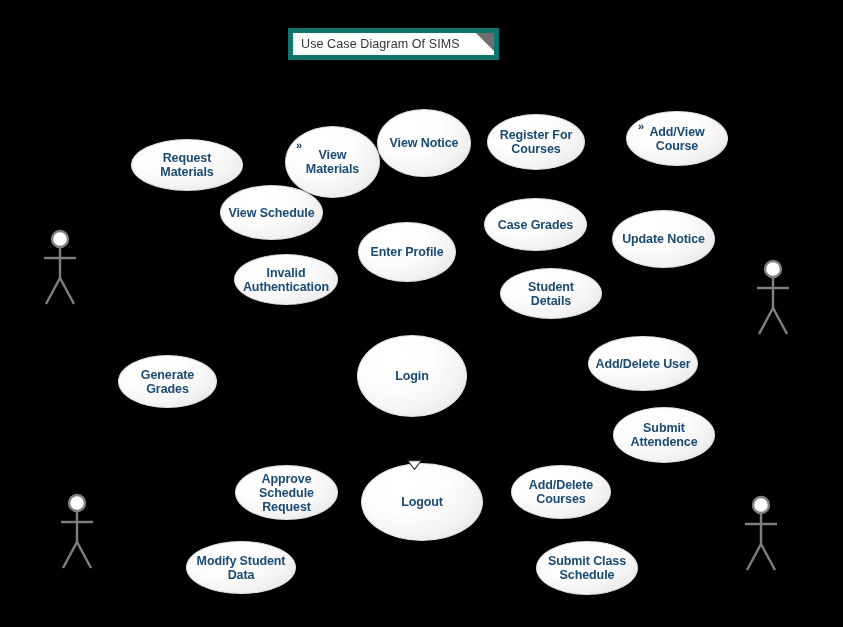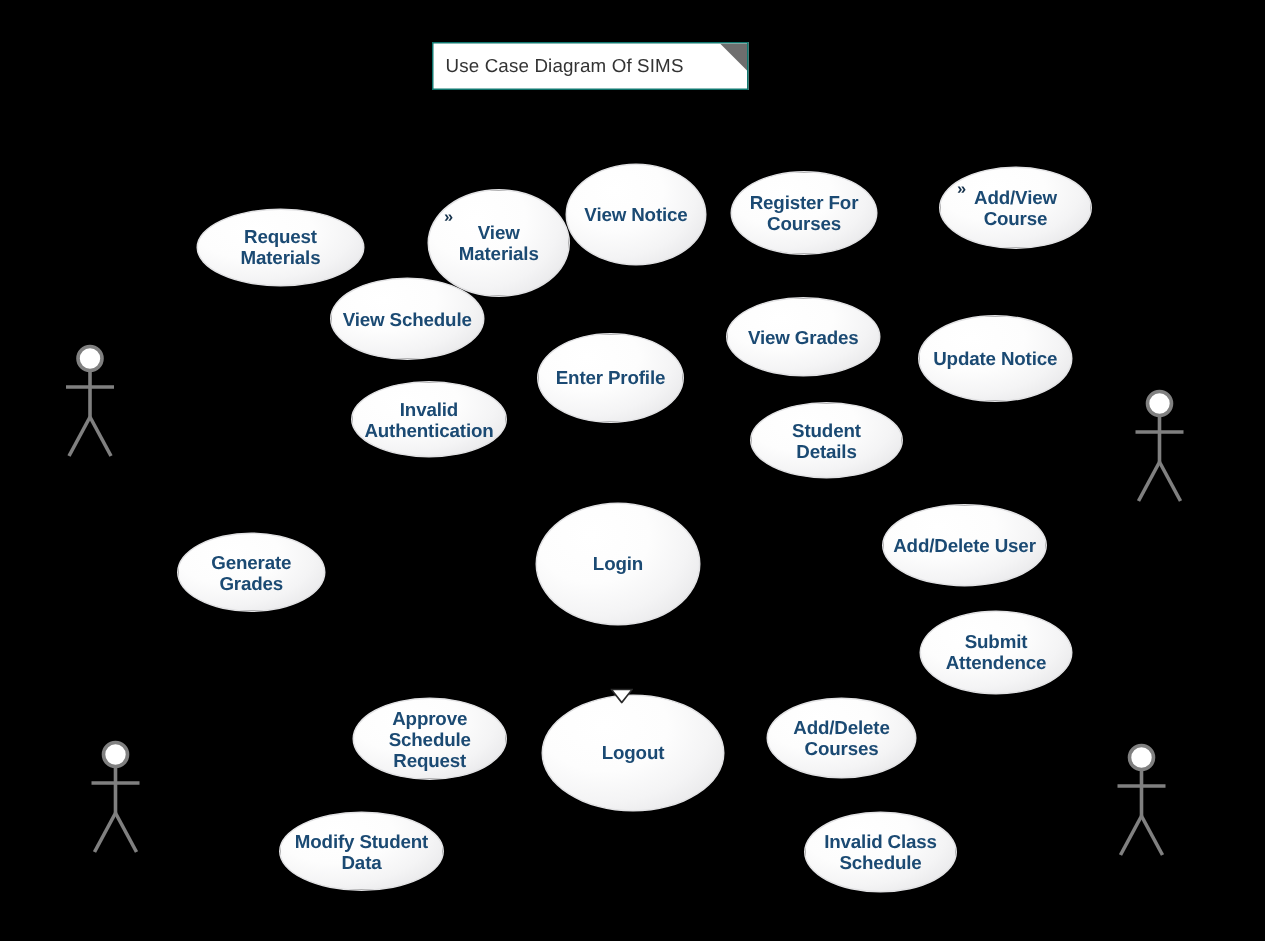--- a/index.html
+++ b/index.html
@@ -17,21 +17,21 @@
     width: 843px;
     height: 627px;
     background: #000000;
     overflow: hidden;
   }
 
   
   .note {
     position: absolute;
     background: #ffffff;
-    border: 1px solid #0f766e;
+    border: 5px solid #0f766e;
     box-sizing: border-box;
     overflow: hidden;
   }
   .note-text {
     position: absolute;
     left: 8px;
     top: 50%;
     transform: translateY(-50%);
     font-size: 12.5px;
     color: #333333;
@@ -120,21 +120,21 @@
 Courses</span>
       </div>
       <div class="usecase" style="left: 626px; top: 111px; width: 102px; height: 55px;">
         <span class="usecase-label">Add/View
 Course</span>
       </div>
       <div class="usecase" style="left: 220px; top: 185px; width: 103px; height: 55px;">
         <span class="usecase-label">View Schedule</span>
       </div>
       <div class="usecase" style="left: 484px; top: 198px; width: 103px; height: 53px;">
-        <span class="usecase-label">View Grades</span>
+        <span class="usecase-label">Case Grades</span>
       </div>
       <div class="usecase" style="left: 612px; top: 210px; width: 103px; height: 58px;">
         <span class="usecase-label">Update Notice</span>
       </div>
       <div class="usecase" style="left: 358px; top: 222px; width: 98px; height: 60px;">
         <span class="usecase-label">Enter Profile</span>
       </div>
       <div class="usecase" style="left: 234px; top: 254px; width: 104px; height: 51px;">
         <span class="usecase-label">Invalid
 Authentication</span>
@@ -166,21 +166,21 @@
       </div>
       <div class="usecase" style="left: 511px; top: 465px; width: 100px; height: 54px;">
         <span class="usecase-label">Add/Delete
 Courses</span>
       </div>
       <div class="usecase" style="left: 186px; top: 541px; width: 110px; height: 53px;">
         <span class="usecase-label">Modify Student
 Data</span>
       </div>
       <div class="usecase" style="left: 536px; top: 541px; width: 102px; height: 54px;">
-        <span class="usecase-label">Invalid Class
+        <span class="usecase-label">Submit Class
 Schedule</span>
       </div>
     </div>
   <div id="stereotype-layer">
       <div class="stereotype" style="left: 296px; top: 139px;">»</div>
       <div class="stereotype" style="left: 638px; top: 120px;">»</div>
     </div>
   <div id="arrow-layer">
       <div class="gen-arrow" style="left: 407px; top: 456px;"><svg width="15" height="10" viewBox="0 0 15 10">
           <polygon points="0.6,0.6 14.4,0.6 7.5,9.4" fill="#ffffff" stroke="#2b2b2b" stroke-width="1.1" stroke-linejoin="miter"></polygon>

